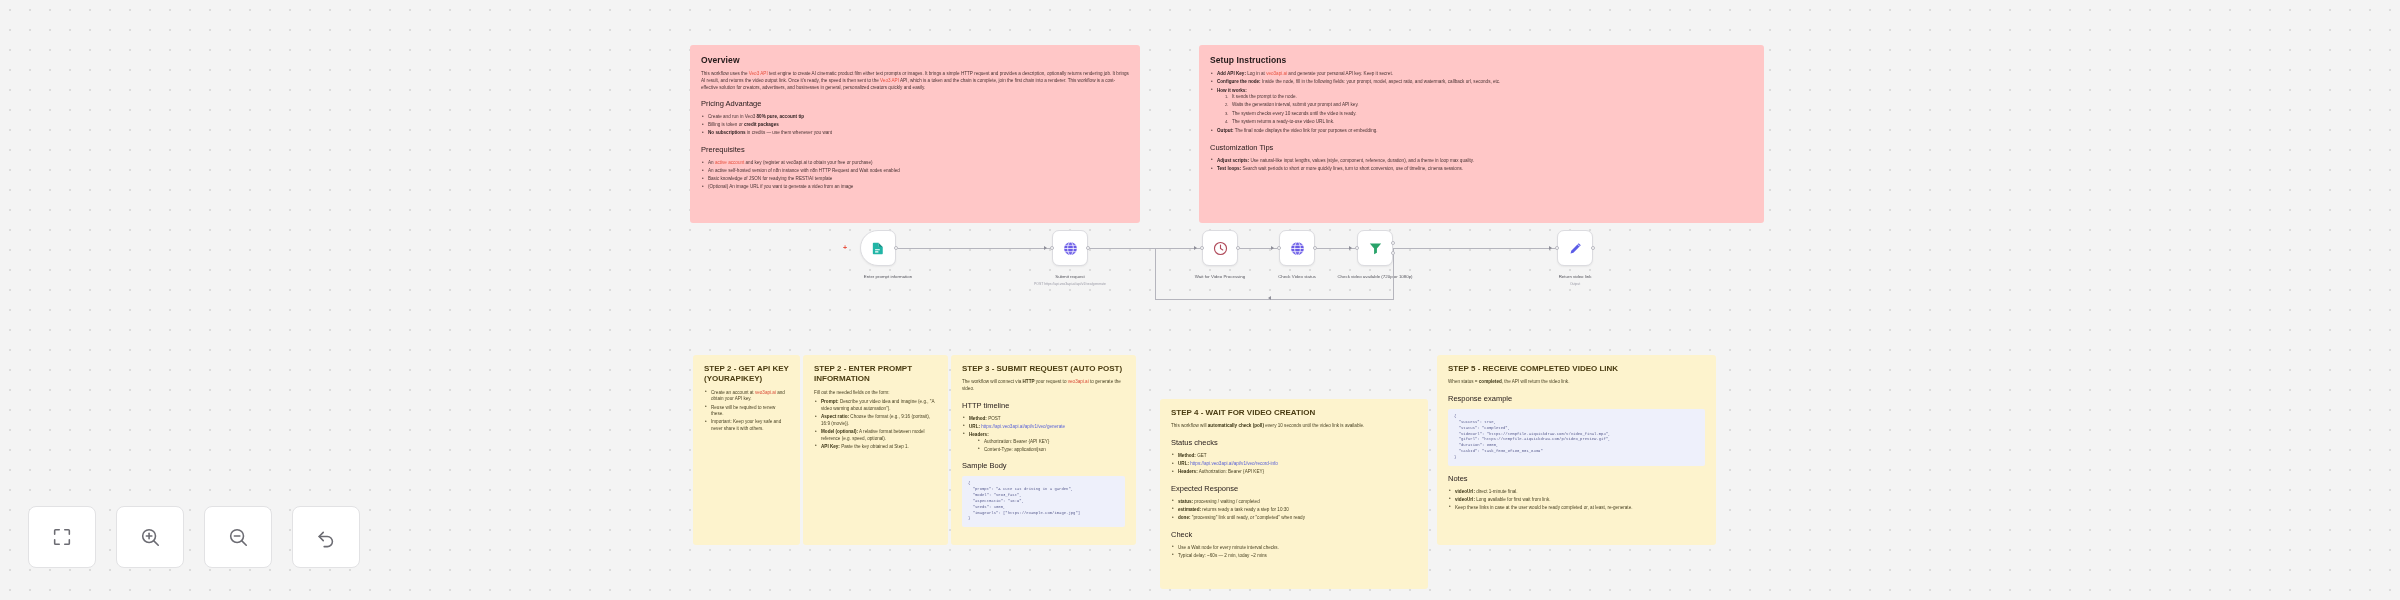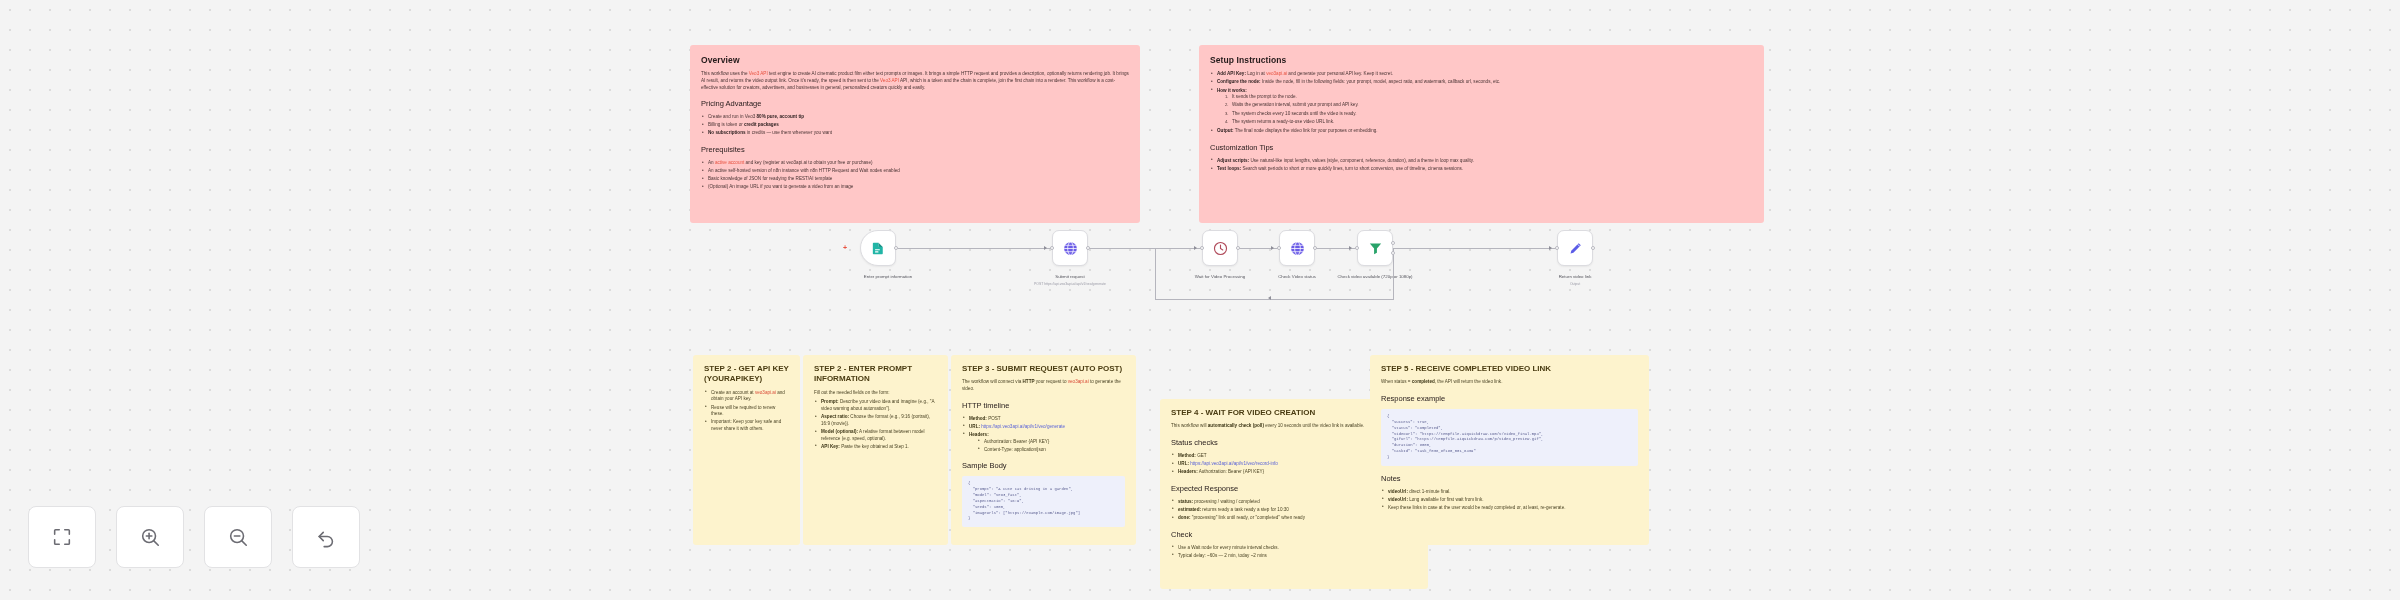--- a/index.html
+++ b/index.html
@@ -85,21 +85,21 @@
     overflow: hidden;
   }
 
   
   #note-overview      { left: 690px;  top: 45px;  width: 450px; height: 178px; }
   #note-setup         { left: 1155px; top: 45px;  width: 565px; height: 178px; margin-left: 44px; }
   #note-step1         { left: 693px;  top: 355px; width: 107px; height: 190px; }
   #note-step2         { left: 803px;  top: 355px; width: 145px; height: 190px; }
   #note-step3         { left: 951px;  top: 355px; width: 185px; height: 190px; }
   #note-step4         { left: 1160px; top: 355px; width: 268px; height: 190px; margin-top: 44px; }
-  #note-step5         { left: 1370px; top: 355px; width: 279px; height: 190px; }
+  #note-step5         { left: 1437px; top: 355px; width: 279px; height: 190px; }
 
   
   #flow { position: absolute; left: 0; top: 230px; width: 2400px; height: 120px; }
   .node {
     position: absolute;
     width: 36px; height: 36px;
     background: #fff;
     border: 1px solid #dcdce0;
     border-radius: 7px;
     display: flex; align-items: center; justify-content: center;

